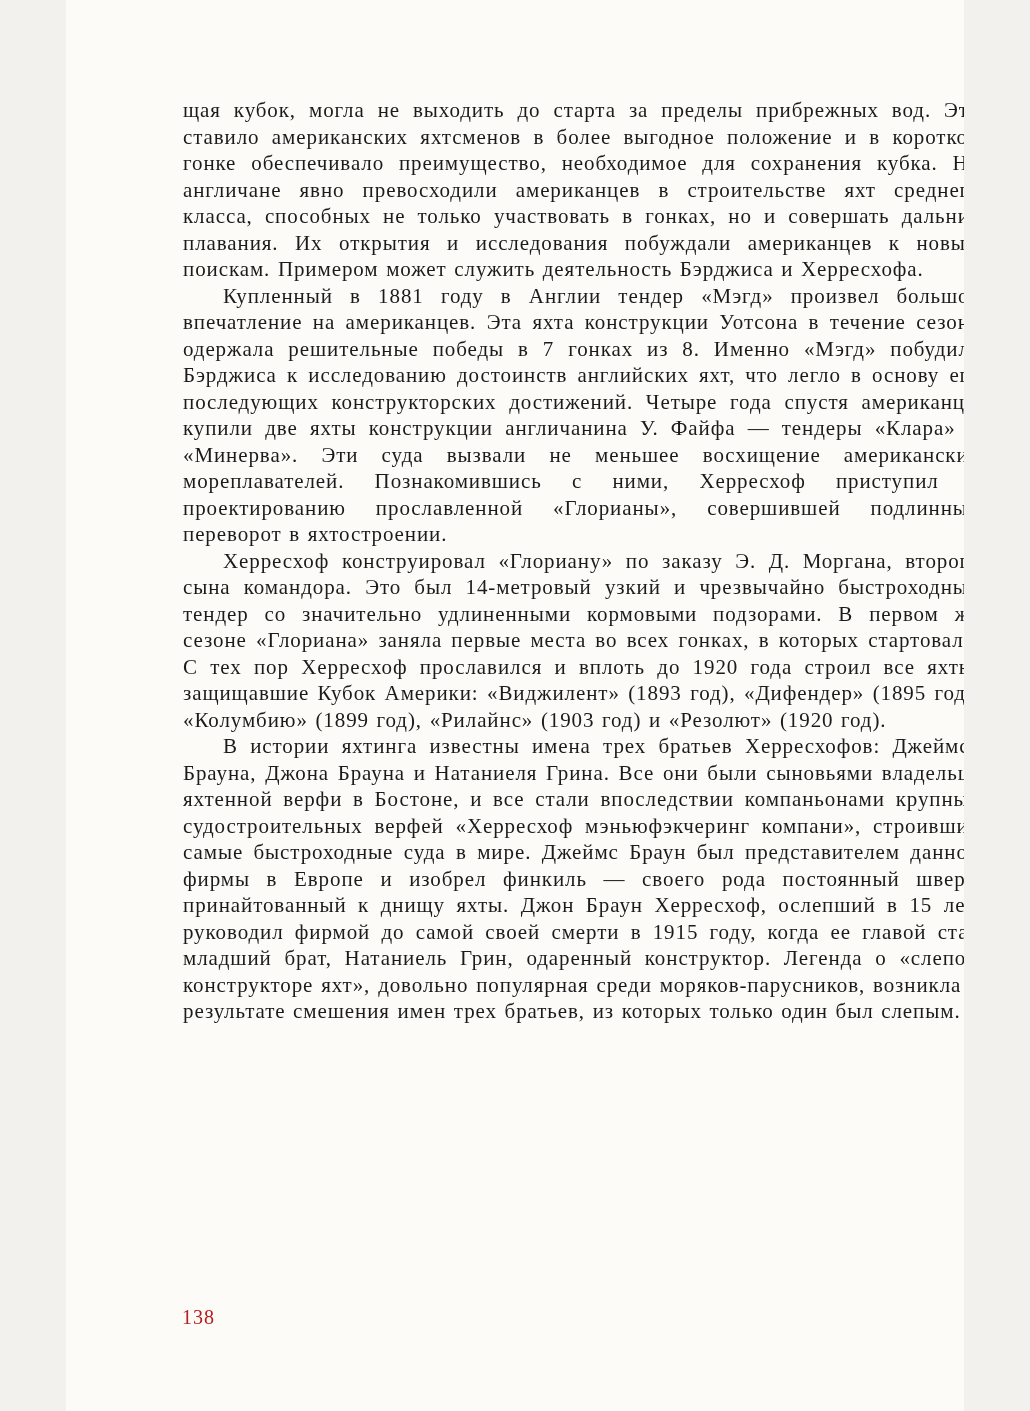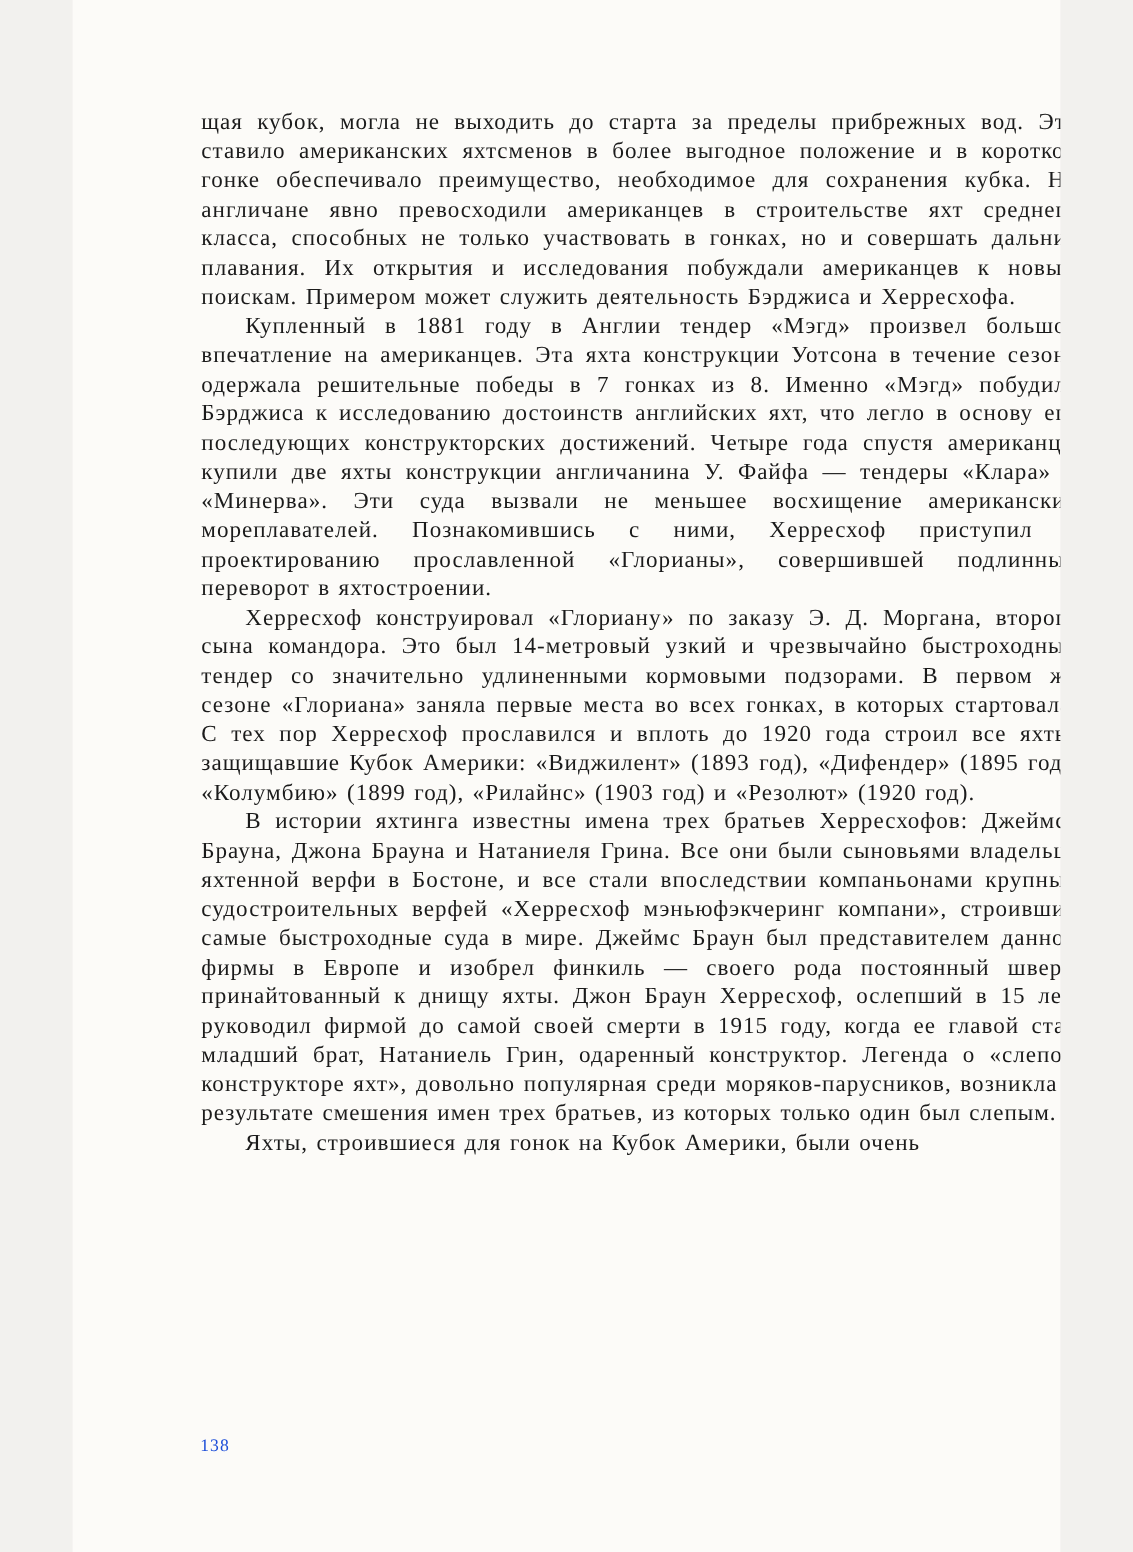--- a/index.html
+++ b/index.html
@@ -36,31 +36,30 @@
 
   .para.indent {
     text-indent: 40px;
   }
 
   .page-number {
     position: absolute;
     left: 116px;
     top: 1306px;
     font-family: "Liberation Serif", "DejaVu Serif", serif;
-    font-size: 16px;
+    font-size: 20px;
     letter-spacing: 1px;
-    color: #1d4ed8;
+    color: #b91c1c;
   }
 </style>
 </head>
 <body>
 
 <div class="page">
   <div class="text-block">
     <p class="para">щая кубок, могла не выходить до старта за пределы прибрежных вод. Это ставило американских яхтсменов в более выгодное положение и в короткой гонке обеспечивало преимущество, необходимое для сохранения кубка. Но англичане явно превосходили американцев в строительстве яхт среднего класса, способных не только участвовать в гонках, но и совершать дальние плавания. Их открытия и исследования побуждали американцев к новым поискам. Примером может служить деятельность Бэрджиса и Херресхофа.</p>
     <p class="para indent">Купленный в 1881 году в Англии тендер «Мэгд» произвел большое впечатление на американцев. Эта яхта конструкции Уотсона в течение сезона одержала решительные победы в 7 гонках из 8. Именно «Мэгд» побудила Бэрджиса к исследованию достоинств английских яхт, что легло в основу его последующих конструкторских достижений. Четыре года спустя американцы купили две яхты конструкции англичанина У. Файфа — тендеры «Клара» и «Минерва». Эти суда вызвали не меньшее восхищение американских мореплавателей. Познакомившись с ними, Херресхоф приступил к проектированию прославленной «Глорианы», совершившей подлинный переворот в яхтостроении.</p>
     <p class="para indent">Херресхоф конструировал «Глориану» по заказу Э. Д. Моргана, второго сына командора. Это был 14-метровый узкий и чрезвычайно быстроходный тендер со значительно удлиненными кормовыми подзорами. В первом же сезоне «Глориана» заняла первые места во всех гонках, в которых стартовала. С тех пор Херресхоф прославился и вплоть до 1920 года строил все яхты, защищавшие Кубок Америки: «Виджилент» (1893 год), «Дифендер» (1895 год), «Колумбию» (1899 год), «Рилайнс» (1903 год) и «Резолют» (1920 год).</p>
     <p class="para indent">В истории яхтинга известны имена трех братьев Херресхофов: Джеймса Брауна, Джона Брауна и Натаниеля Грина. Все они были сыновьями владельца яхтенной верфи в Бостоне, и все стали впоследствии компаньонами крупных судостроительных верфей «Херресхоф мэньюфэкчеринг компани», строивших самые быстроходные суда в мире. Джеймс Браун был представителем данной фирмы в Европе и изобрел финкиль — своего рода постоянный шверт, принайтованный к днищу яхты. Джон Браун Херресхоф, ослепший в 15 лет, руководил фирмой до самой своей смерти в 1915 году, когда ее главой стал младший брат, Натаниель Грин, одаренный конструктор. Легенда о «слепом конструкторе яхт», довольно популярная среди моряков-парусников, возникла в результате смешения имен трех братьев, из которых только один был слепым.</p>
-    <p class="para indent">Яхты, строившиеся для гонок на Кубок Америки, были очень</p>
   </div>
 
   <div class="page-number">138</div>
 </div>
 
 </body></html>

